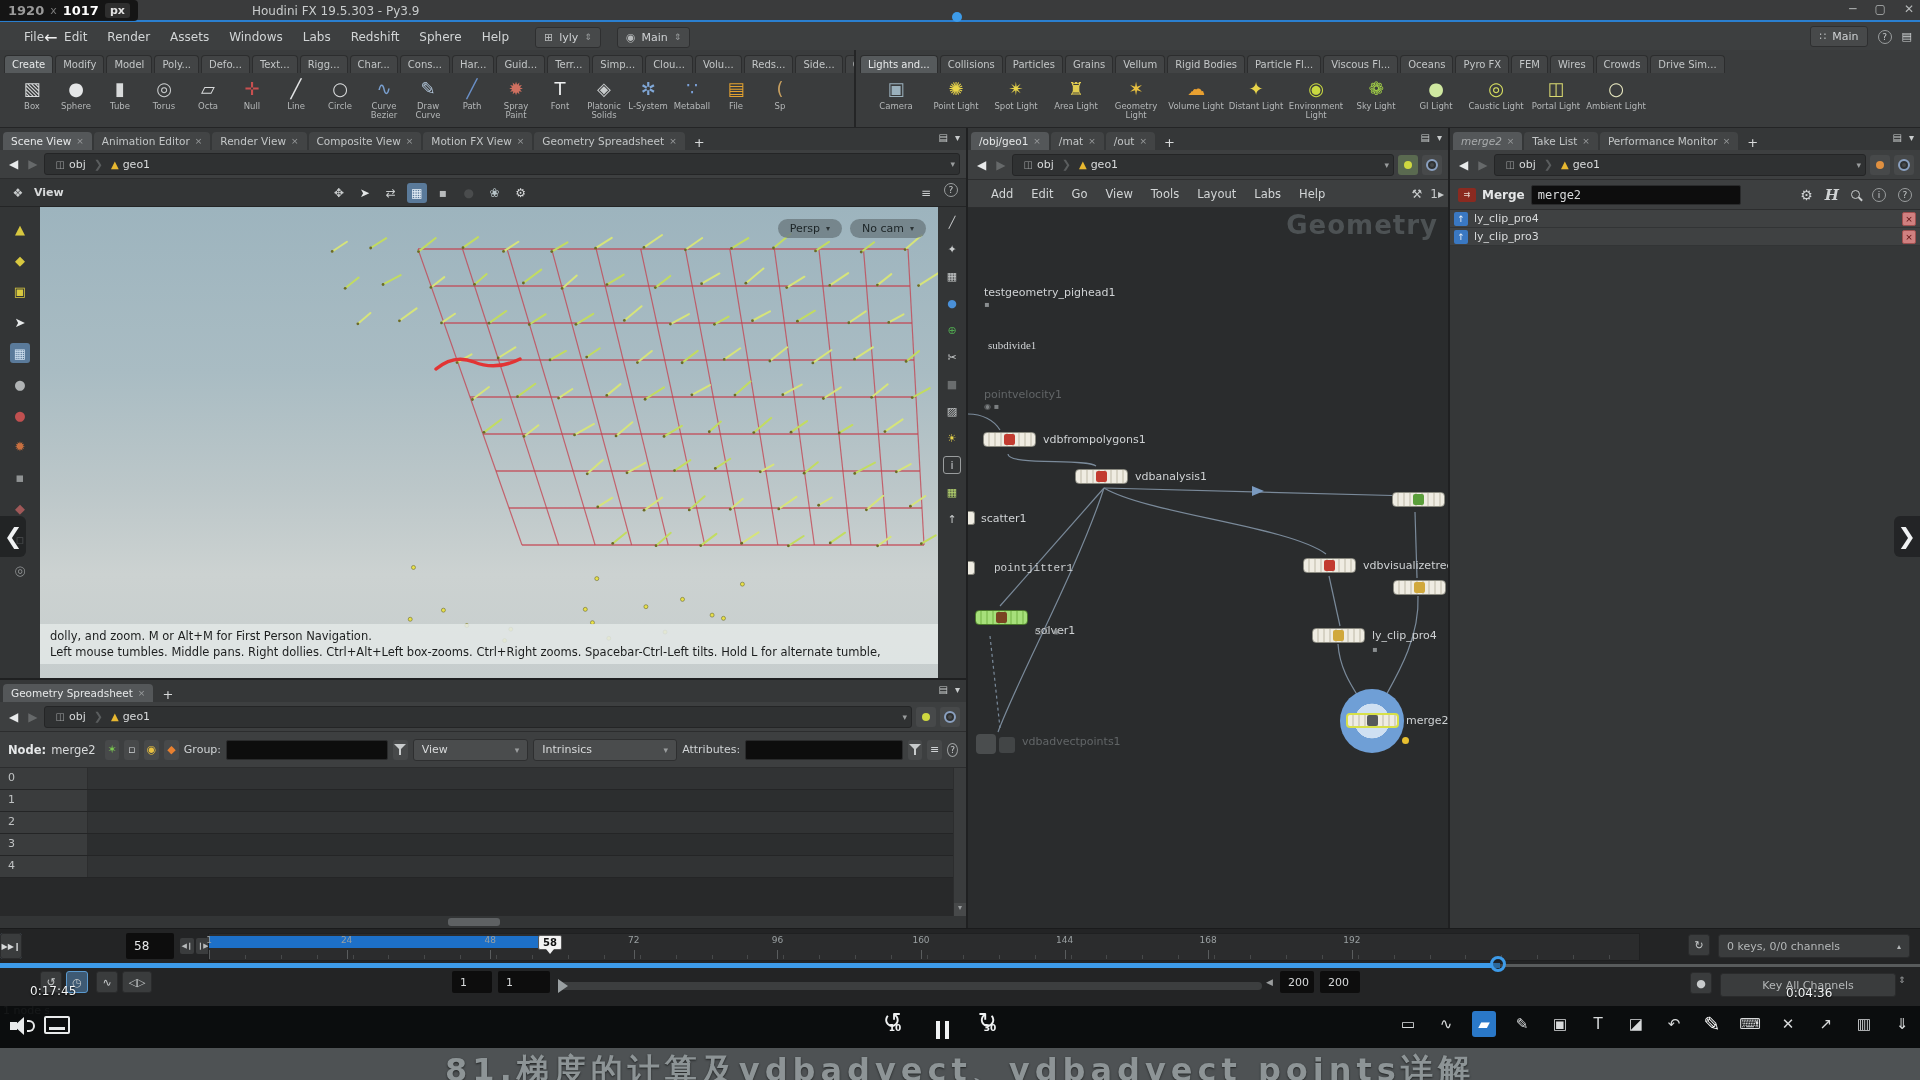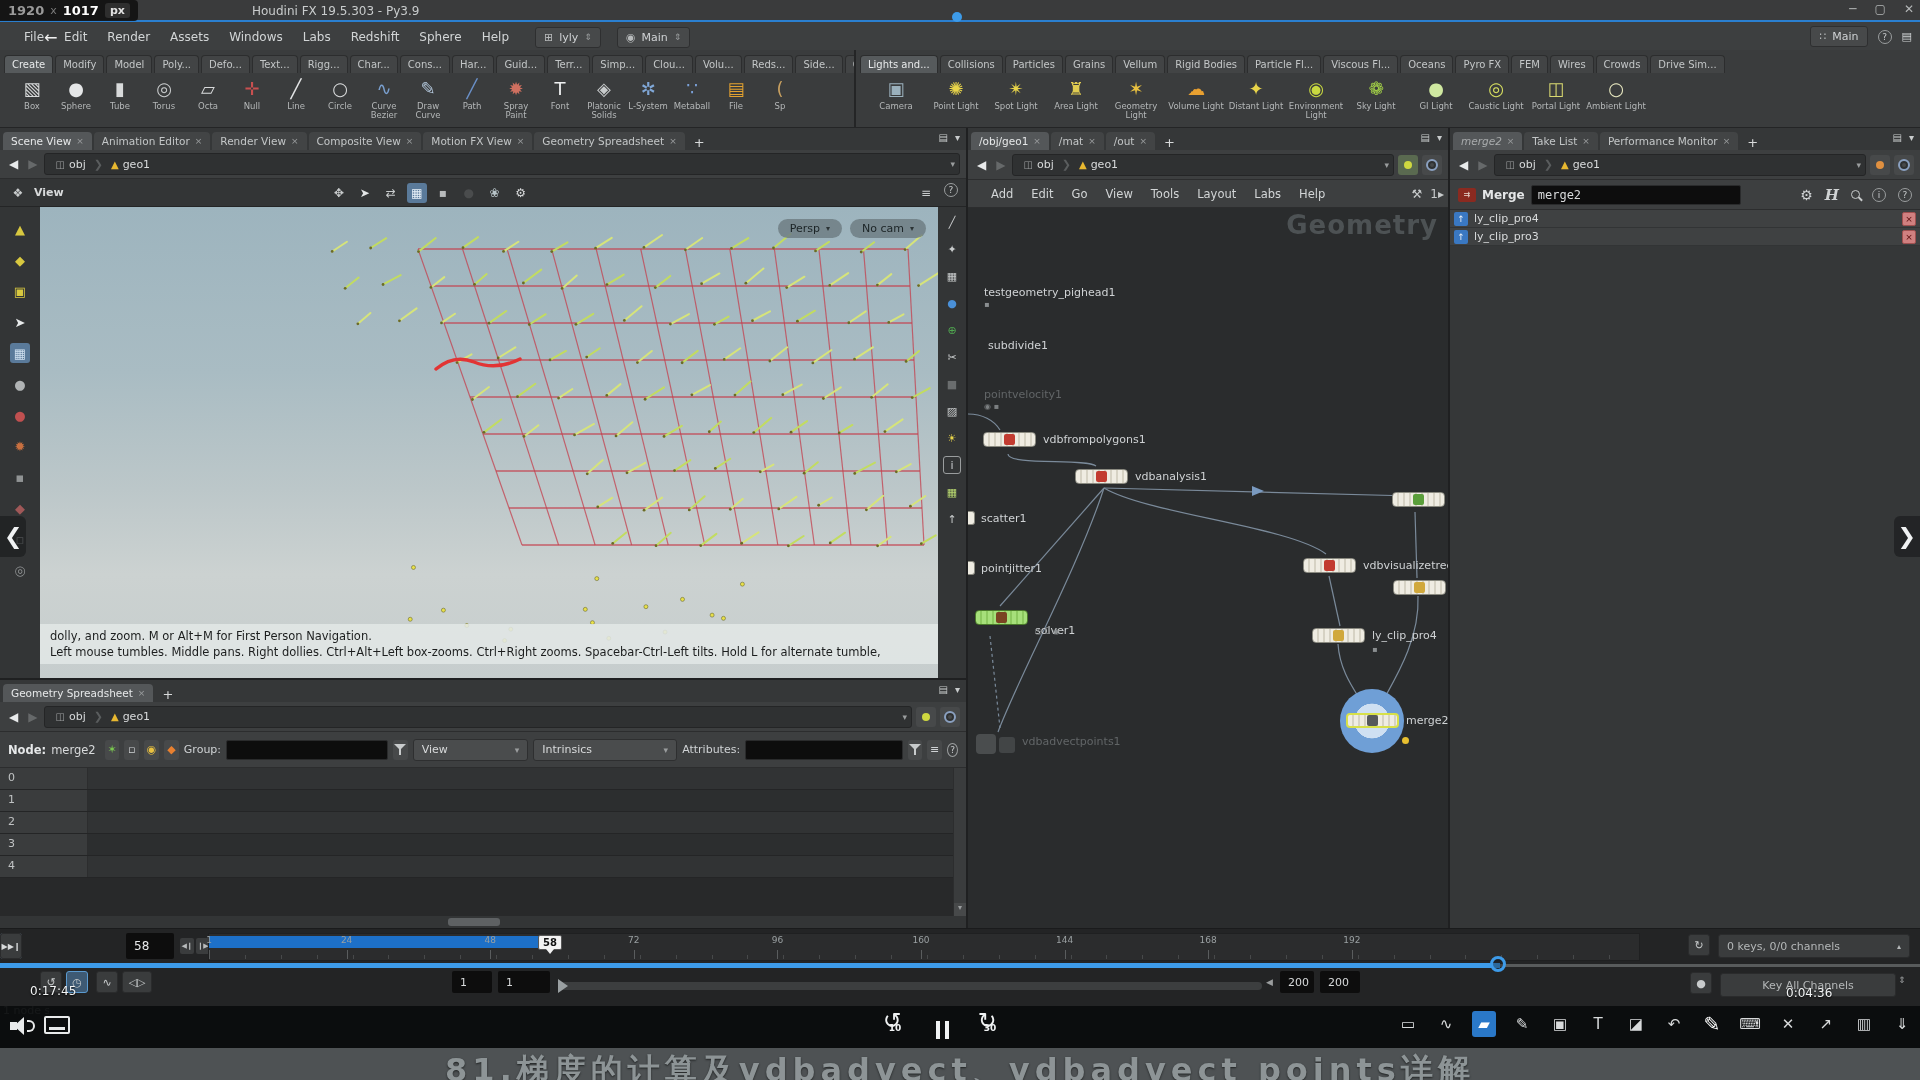--- a/index.html
+++ b/index.html
@@ -961,35 +961,35 @@
             <path d="M136,280 C110,360 50,470 30,524" fill="none" stroke="#7a8a9a" stroke-width="1.2"></path>
             <path d="M22,428 L32,520" fill="none" stroke="#7a8a9a" stroke-width="1.2" stroke-dasharray="3,3"></path>
             <path d="M361,368 L372,418" fill="none" stroke="#7a8a9a" stroke-width="1.2"></path>
             <path d="M447,304 L449,370" fill="none" stroke="#7a8a9a" stroke-width="1.2"></path>
             <path d="M450,388 C452,436 422,478 410,502" fill="none" stroke="#7a8a9a" stroke-width="1.2"></path>
             <path d="M370,436 C372,468 392,488 398,502" fill="none" stroke="#7a8a9a" stroke-width="1.2"></path>
             <polygon points="284,278 296,283 284,288" fill="#7a9ac0"></polygon>
           </svg>
       <span class="nlabel" style="left: 16px; top: 78px;">testgeometry_pighead1</span>
           <span class="nsub" style="left: 16px; top: 92px;">▪</span>
-          <span class="nlabel" style="left: 20px; top: 131px;">subdivide1</span>
+          <span class="nlabel" style="left: 20px; top: 131px; font-family: Liberation Serif, serif;">subdivide1</span>
           <span class="nlabel dim" style="left: 16px; top: 180px;">pointvelocity1</span>
           <span class="nsub dim" style="left: 16px; top: 194px;">◉ ▪</span>
           <div class="nnode" style="left: 15px; top: 224px;">
             <span class="nicon" style="background: rgb(194, 59, 48);"></span>
           </div>
           <span class="nlabel" style="left: 75px; top: 225px;">vdbfrompolygons1</span>
           <div class="nnode" style="left: 107px; top: 261px;">
             <span class="nicon" style="background: rgb(194, 59, 48);"></span>
           </div>
           <span class="nlabel" style="left: 167px; top: 262px;">vdbanalysis1</span>
           <div class="sliver" style="left: 0px; top: 303px;"></div>
           <span class="nlabel" style="left: 13px; top: 304px;">scatter1</span>
           <div class="sliver" style="left: 0px; top: 353px;"></div>
-          <span class="nlabel" style="left: 13px; top: 354px;">pointjitter1</span>
+          <span class="nlabel" style="left: 26px; top: 354px; font-family: Liberation Mono, monospace;">pointjitter1</span>
           <div class="nnode green" style="left: 7px; top: 402px;">
             <span class="nicon" style="background: rgb(122, 68, 34);"></span>
           </div>
           <span class="nlabel" style="left: 67px; top: 403px; margin-top: 13px;">solver1</span>
           <span class="nsub" style="left: 67px; top: 419px;">◷ C ◉ ·</span>
           <div class="nnode" style="left: 335px; top: 350px;">
             <span class="nicon" style="background: rgb(194, 59, 48);"></span>
           </div>
           <span class="nlabel" style="left: 395px; top: 351px;">vdbvisualizetree2</span>
           <div class="nnode" style="left: 424px; top: 284px;">

